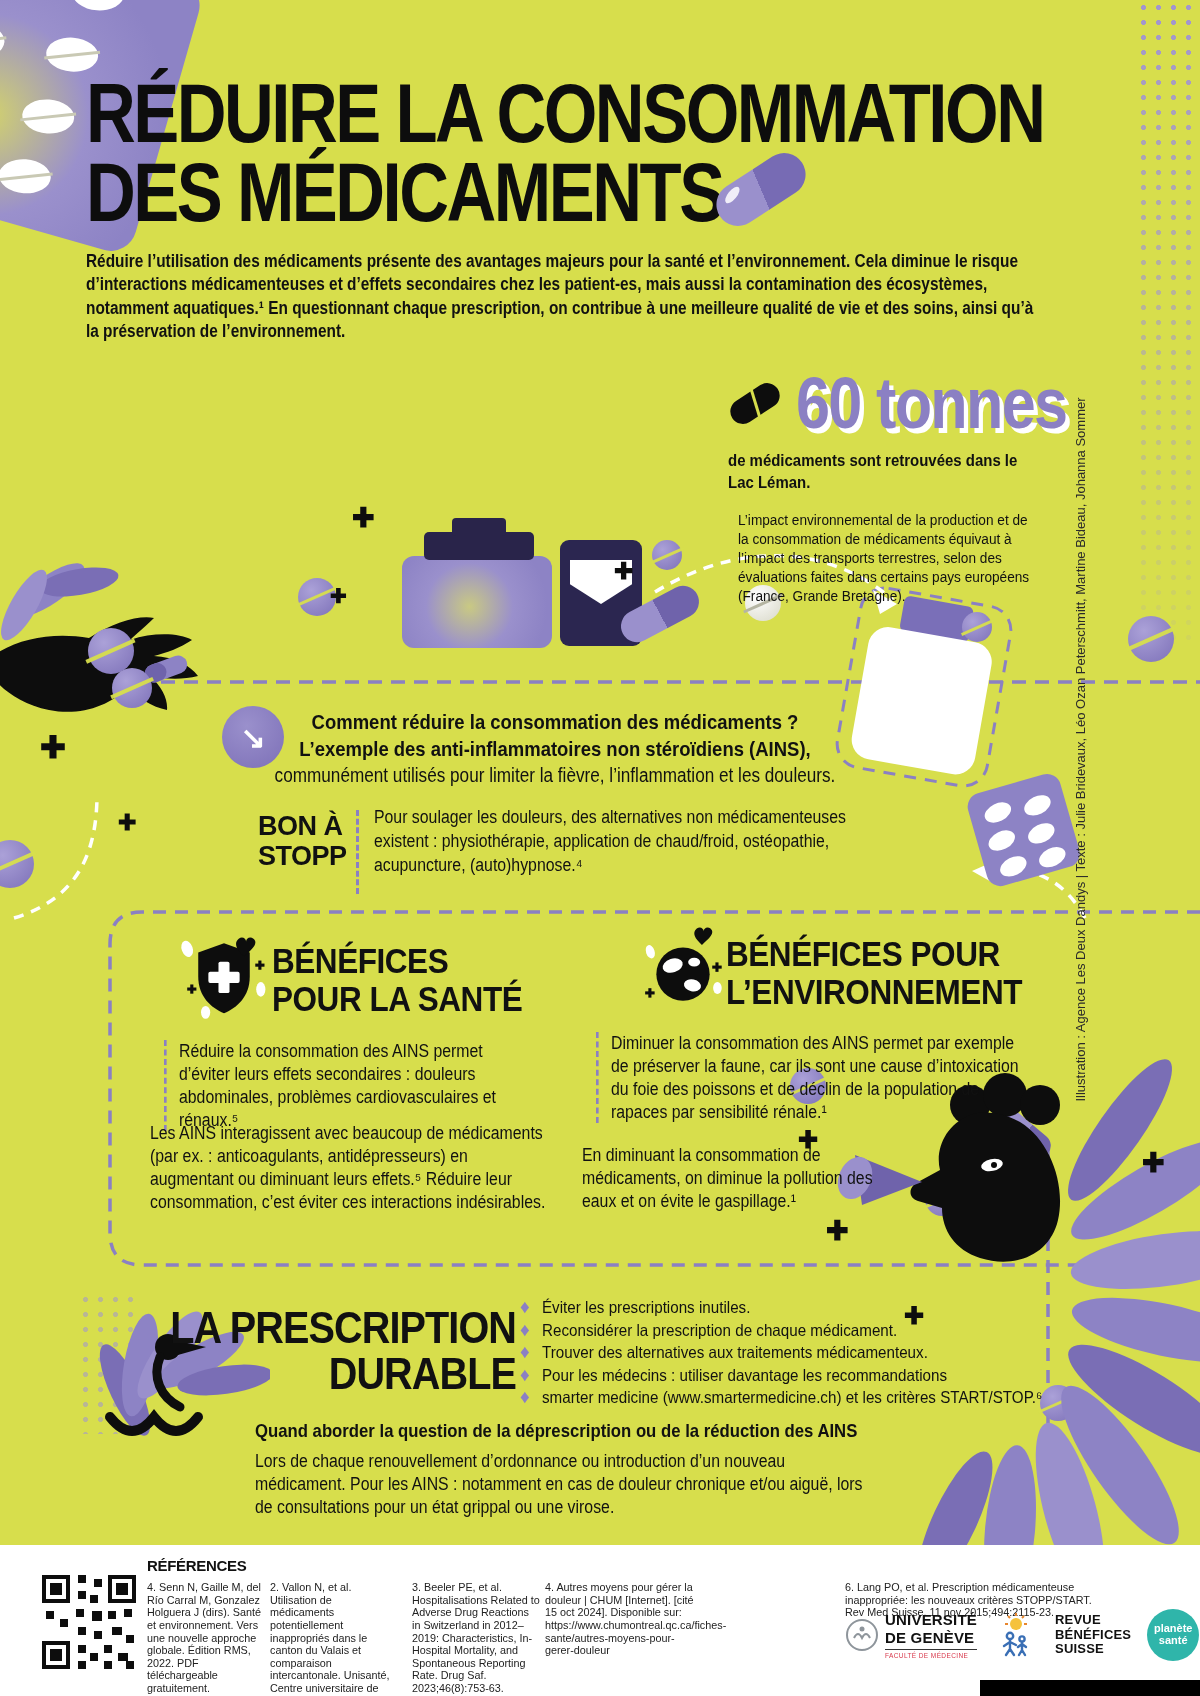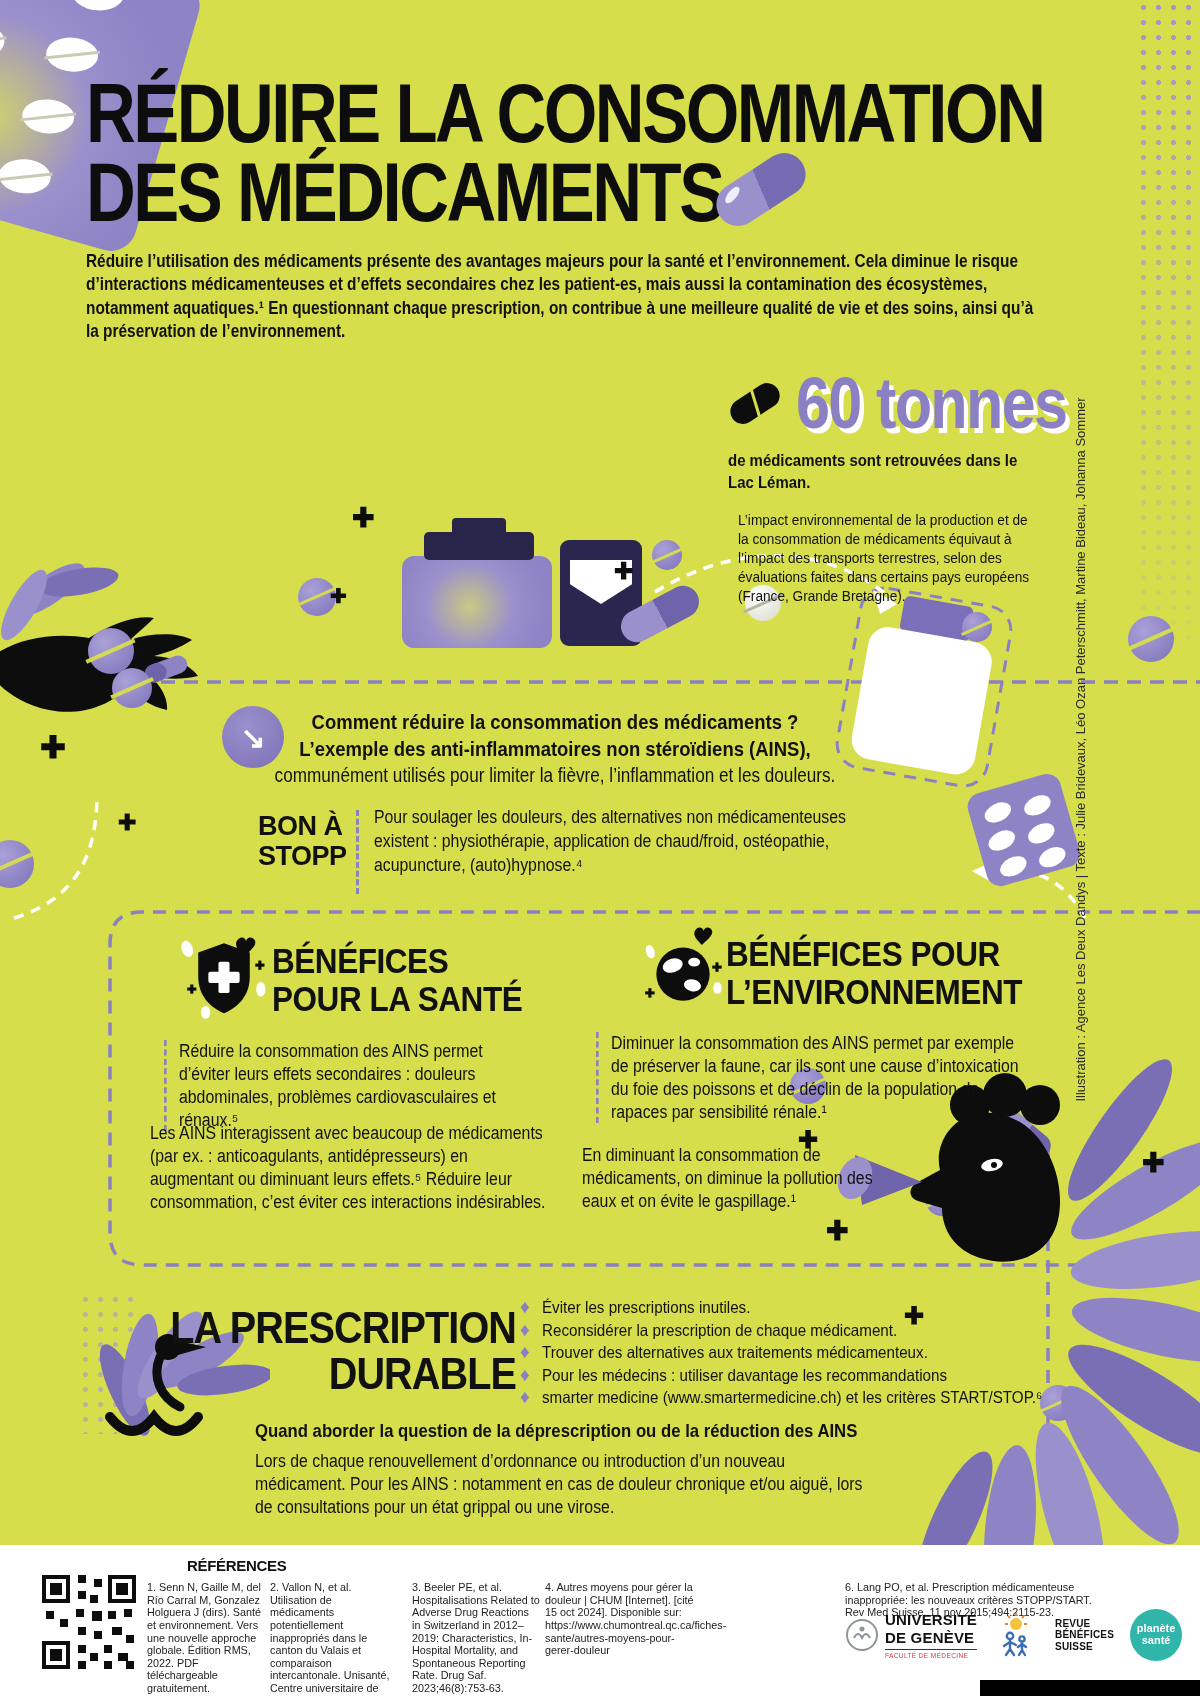--- a/index.html
+++ b/index.html
@@ -84,29 +84,29 @@
   .rx-item .rx-txt { font-size:16.5px; transform:scaleX(0.92); transform-origin:left top; white-space:nowrap; }
 
   .when-title { left:255px; top:1420px; font-size:19px; font-weight:bold; transform:scaleX(0.88); transform-origin:left top; white-space:nowrap; }
   .when-text { left:255px; top:1450px; width:700px; font-size:18px; line-height:1.28; }
 
   .credit { left:690px; top:742px; width:780px; text-align:center; font-size:13px; color:#2a2a2a; transform:rotate(-90deg); white-space:nowrap; }
 
   
   .footer { position:absolute; left:0; top:1545px; width:1200px; height:151px; background:#ffffff; z-index:5; }
   .qr { position:absolute; left:42px; top:30px; }
-  .ref-head { position:absolute; left:147px; top:12px; font-size:15px; font-weight:bold; letter-spacing:-.3px;margin-left:40px; }
+  .ref-head { position:absolute; left:147px; top:12px; font-size:15px; font-weight:bold; letter-spacing:-.3px; }
   .ref { position:absolute; top:36px; font-size:10.8px; line-height:1.17; color:#222; }
   .r1 { left:147px; width:118px; } .r2 { left:270px; width:124px; } .r3 { left:412px; width:128px; }
   .r4 { left:545px; width:155px; } .r5 { left:705px; width:132px; } .r6 { left:845px; width:250px; }
   .logos { position:absolute; left:845px; top:64px; display:flex; align-items:center; gap:16px; }
   .unige { display:flex; align-items:center; gap:6px; }
   .unige-txt { font-size:15px; font-weight:bold; line-height:1.15; letter-spacing:.2px; }
   .unige-sub { font-size:6.5px; color:#d8374b; border-top:1px solid #333; margin-top:3px; padding-top:2px; letter-spacing:.4px; }
-  .rms { font-size:10px; font-weight:bold; line-height:1.12; letter-spacing:.2px; }
+  .rms { font-size:13px; font-weight:bold; line-height:1.12; letter-spacing:.2px; }
   .planete { width:52px; height:52px; border-radius:50%; background:#2fb5aa; color:#fff; display:flex; flex-direction:column;
     align-items:center; justify-content:center; font-size:11px; font-weight:bold; line-height:1.05; }
   .bottombar { position:absolute; left:980px; top:1680px; width:220px; height:16px; background:#000; z-index:6; }
 </style>
 </head>
 <body>
 
 <div class="poster">
 
   <div class="dots dots1"></div>
@@ -376,21 +376,21 @@
           <rect x="36" y="70" width="8" height="8"></rect>
         <rect x="48" y="78" width="8" height="8"></rect>
           <rect x="62" y="70" width="8" height="8"></rect>
           <rect x="76" y="78" width="10" height="8"></rect>
         <rect x="36" y="86" width="8" height="8"></rect>
           <rect x="62" y="86" width="8" height="8"></rect>
           <rect x="84" y="86" width="8" height="8"></rect>
       </g>
     </svg>
     <div class="ref-head">RÉFÉRENCES</div>
-    <div class="ref r1">1. Senn N, Gaille M, del Río Carral M, Gonzalez Holguera J (dirs). Santé et environnement. Vers une nouvelle approche globale. Édition RMS, 2022. PDF téléchargeable gratuitement.</div>
+    <div class="ref r1">4. Senn N, Gaille M, del Río Carral M, Gonzalez Holguera J (dirs). Santé et environnement. Vers une nouvelle approche globale. Édition RMS, 2022. PDF téléchargeable gratuitement.</div>
     <div class="ref r2">2. Vallon N, et al. Utilisation de médicaments potentiellement inappropriés dans le canton du Valais et comparaison intercantonale. Unisanté, Centre universitaire de médecine générale et santé publique, Lausanne. Nov. 2023.</div>
     <div class="ref r3">3. Beeler PE, et al. Hospitalisations Related to Adverse Drug Reactions in Switzerland in 2012–2019: Characteristics, In-Hospital Mortality, and Spontaneous Reporting Rate. Drug Saf. 2023;46(8):753-63.</div>
     <div class="ref r4">4. Autres moyens pour gérer la douleur | CHUM [Internet]. [cité 15 oct 2024]. Disponible sur: https://www.chumontreal.qc.ca/fiches-sante/autres-moyens-pour-gerer-douleur</div>
     <div class="ref r6">6. Lang PO, et al. Prescription médicamenteuse inappropriée: les nouveaux critères STOPP/START. Rev Med Suisse. 11 nov 2015;494:2115-23.</div>
 
     <div class="logos">
       <div class="unige">
         <svg width="34" height="34" viewBox="0 0 34 34">
           <circle cx="17" cy="17" r="15" fill="none" stroke="#8e959b" stroke-width="2"></circle>
           <path d="M9 20 q4 -8 8 0 q4 -8 8 0" stroke="#8e959b" stroke-width="2" fill="none"></path>

